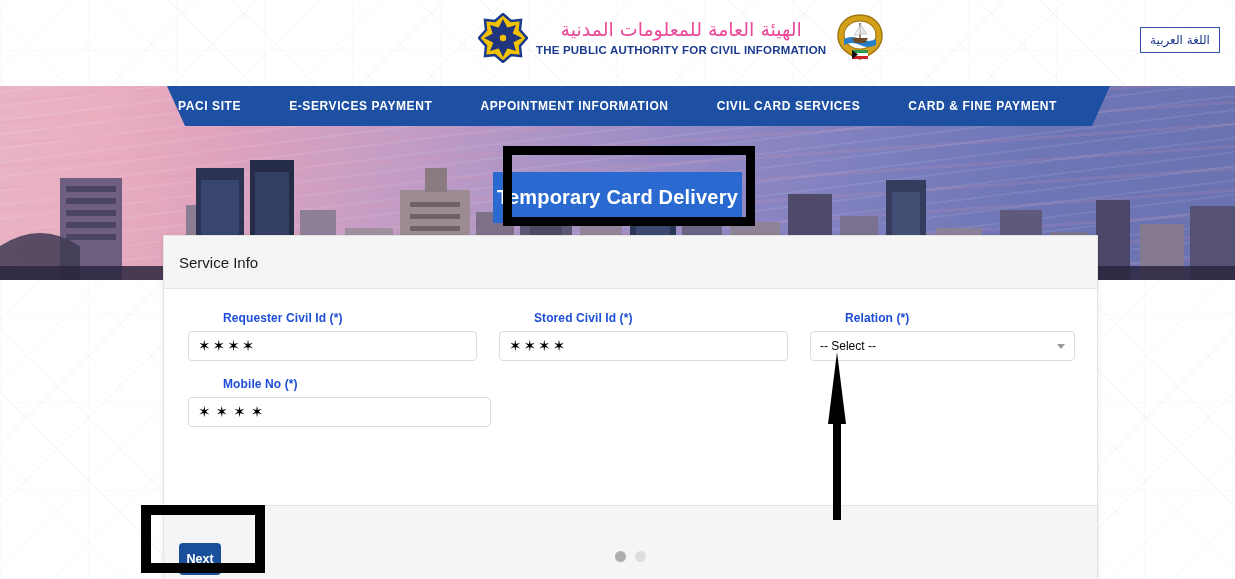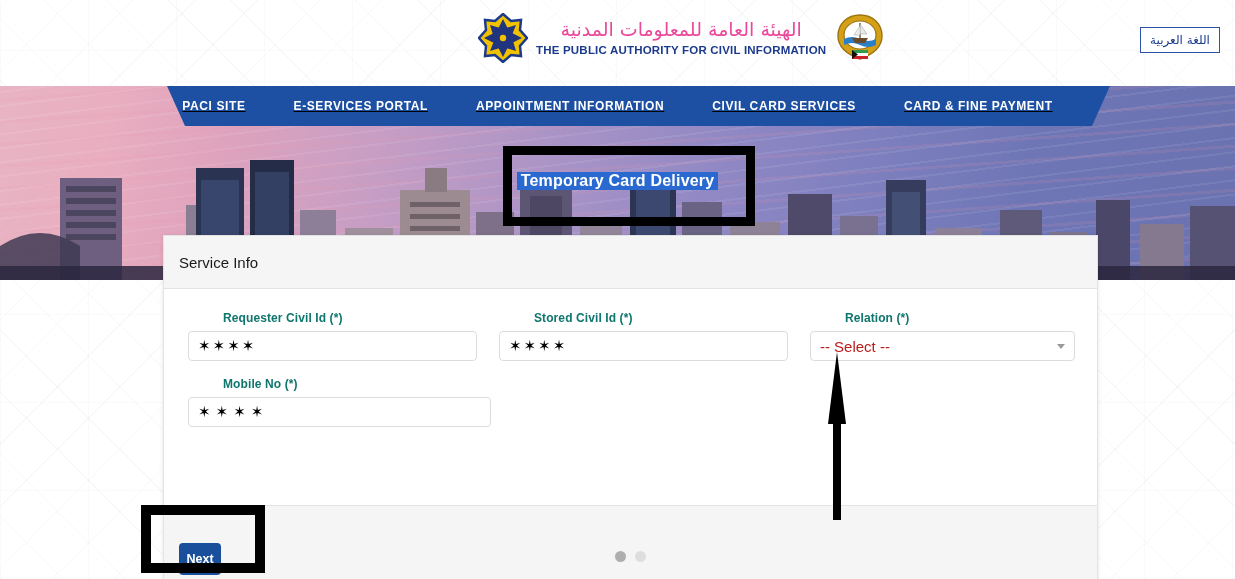--- a/index.html
+++ b/index.html
@@ -82,37 +82,36 @@
   }
   .nav-shape {
     position: absolute; inset: 0;
     background: #1d50a2;
     clip-path: polygon(0 0, 1235px 0, 1235px 0, 1110px 0, 1092px 40px, 185px 40px, 167px 0);
   }
   .nav-items {
     position: absolute; top: 0; left: 0; width: 1235px; height: 40px;
     display: flex; align-items: center; justify-content: center; gap: 48px;
     z-index: 5;
-    text-decoration: underline;
   }
   .nav-item {
     color: #ffffff; font-size: 12px; font-weight: bold;
     letter-spacing: 0.6px; white-space: nowrap; cursor: pointer;
   }
 
   
   .hero-title-wrap {
     position: absolute; left: 0; top: 172px; width: 1235px;
     text-align: center; z-index: 5;
   }
   .hero-title {
     display: inline-block;
-    font-size: 16px; font-weight: bold; color: #ffffff;
+    font-size: 20px; font-weight: bold; color: #ffffff;
     background: #2a6ad0;
-    padding: 0 4px;
+    padding: 14px 4px;
     letter-spacing: 0.2px;
   }
 
   
   .ann-box-title {
     position: absolute; left: 503px; top: 146px;
     width: 252px; height: 80px;
     border: 9px solid #000000; z-index: 7;
   }
 
@@ -132,40 +131,40 @@
   }
   .card-header-title { font-size: 15px; color: #1a1a1a; font-weight: normal; }
 
   .card-body { padding: 22px 22px 0 24px; height: 177px; }
   .form-row { display: flex; }
   .form-group { position: relative; }
   .fg-1 { width: 303px; margin-right: 22px; }
   .fg-2 { width: 303px; margin-right: 22px; }
   .fg-3 { width: 278px; }
   .field-label {
-    font-size: 12px; color: #0f766e; font-weight: bold;
+    font-size: 12px; color: #1d4ed8; font-weight: bold;
     margin-bottom: 6px; display: block; letter-spacing: .1px; padding-left: 35px;
   }
   .text-input {
     width: 100%; height: 30px;
     border: 1px solid #dcdcdc; border-radius: 4px;
     background: #ffffff; outline: none;
     font-size: 15px; color: #000000;
     padding: 0 9px; letter-spacing: 2px;
     font-family: "DejaVu Sans", sans-serif;
   }
   .mobile-input { letter-spacing: 5px; }
   .select-box {
     width: 100%; height: 30px;
     border: 1px solid #dcdcdc; border-radius: 4px;
     background: #ffffff;
     display: flex; align-items: center; justify-content: space-between;
     padding: 0 9px; cursor: pointer;
   }
-  .select-value { font-size: 15px; color: #b91c1c; }
+  .select-value { font-size: 12px; color: #000000; }
   .caret {
     width: 0; height: 0;
     border-left: 4px solid transparent; border-right: 4px solid transparent;
     border-top: 5px solid #9a9a9a;
   }
   .row-2 { margin-top: 16px; }
 
   .card-footer {
     position: absolute; left: 0; bottom: 16px;
     width: 100%; height: 101px;
@@ -247,21 +246,21 @@
       <rect x="1190" y="56" width="45" height="74" fill="#565273"></rect>
       <path d="M0,130 L0,96 Q40,70 80,96 L80,130 Z" fill="#3f3a52" opacity=".85"></path>
       <rect x="0" y="116" width="1235" height="14" fill="#2b2740" opacity=".85"></rect>
     </svg>
   </div>
 
   <div class="nav-band">
     <div class="nav-shape"></div>
     <div class="nav-items">
       <div class="nav-item">PACI SITE</div>
-      <div class="nav-item">E-SERVICES PORTAL</div>
+      <div class="nav-item">E-SERVICES PAYMENT</div>
       <div class="nav-item">APPOINTMENT INFORMATION</div>
       <div class="nav-item">CIVIL CARD SERVICES</div>
       <div class="nav-item">CARD &amp; FINE PAYMENT</div>
     </div>
   </div>
 
   <div class="hero-title-wrap">
     <span class="hero-title">Temporary Card Delivery</span>
   </div>
   <div class="ann-box-title"></div>

